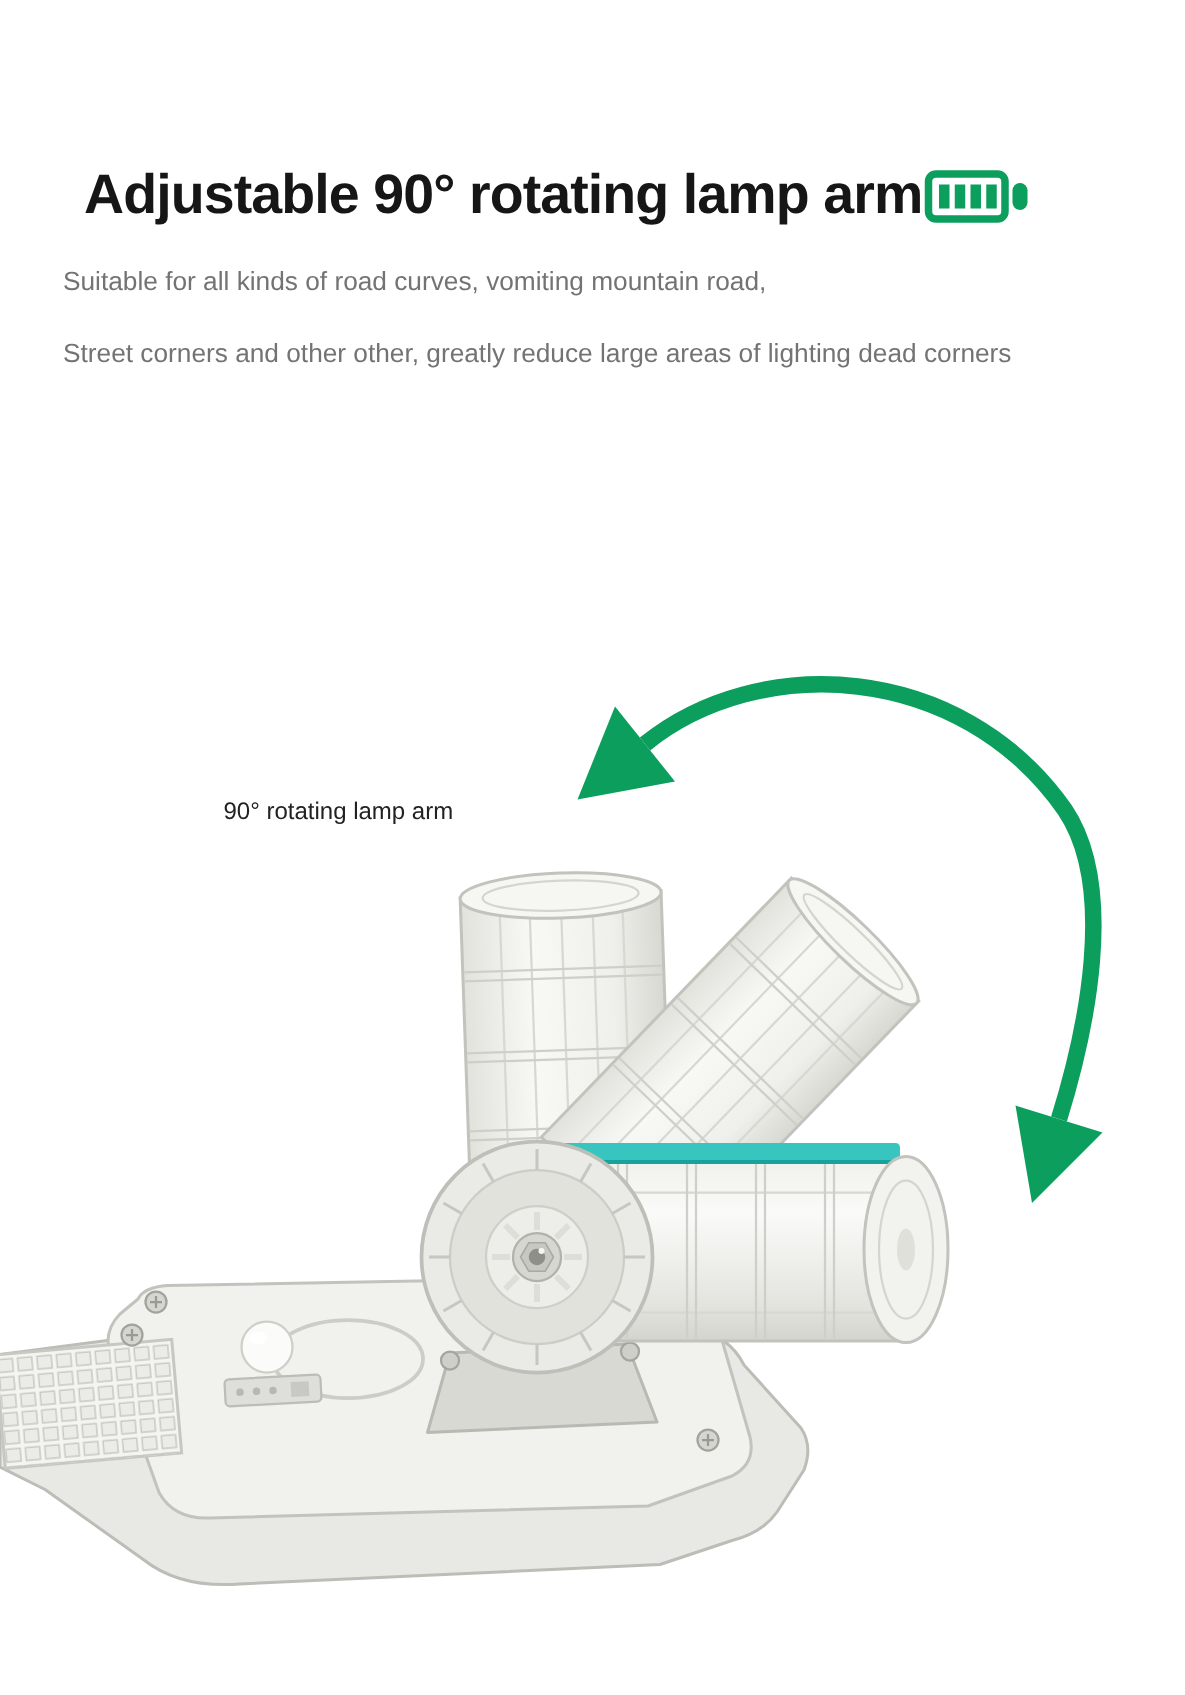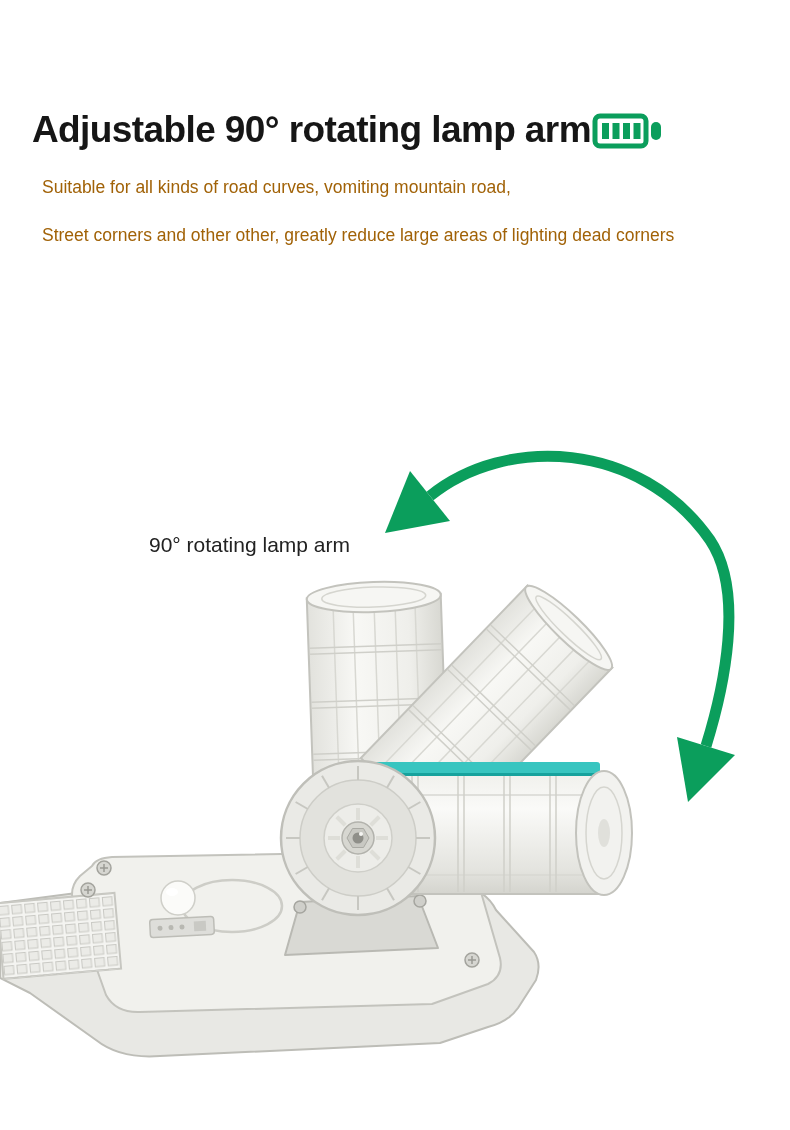--- a/index.html
+++ b/index.html
@@ -1,25 +1,25 @@
 <!DOCTYPE html>
 <html><head>
 <meta charset="utf-8">
 <style>
   html,body{margin:0;padding:0;background:#ffffff;}
   .stage{
     position:relative;width:790px;height:1130px;background:#ffffff;overflow:hidden;
     font-family:"Liberation Sans",sans-serif;
   }
-  .header{position:absolute;left:32px;top:84px;display:flex;align-items:center;justify-content:flex-end;}
+  .header{position:absolute;left:56px;top:84px;display:flex;align-items:center;justify-content:flex-end;}
   .title{font-size:37px;font-weight:700;color:#161616;letter-spacing:-0.6px;white-space:nowrap;}
   .battery{width:72px;height:42px;flex:0 0 auto;margin-top:2px;}
-  .intro{position:absolute;left:42px;top:177px;color:#a16207;}
+  .intro{position:absolute;left:42px;top:177px;color:#737373;}
   .intro p{margin:0 0 26px 0;font-size:17.5px;line-height:1.25;}
-  .annotation{position:absolute;left:149px;top:533px;font-size:21px;color:#222222;}
+  .annotation{position:absolute;left:149px;top:533px;font-size:16px;color:#222222;}
   .scene{position:absolute;left:0;top:0;width:790px;height:1130px;}
 </style>
 </head>
 <body>
 
 <div class="stage">
 
   <div class="header">
     <h1 class="title">Adjustable 90° rotating lamp arm</h1>
     <svg class="battery" viewBox="0 0 72 42" aria-hidden="true">

